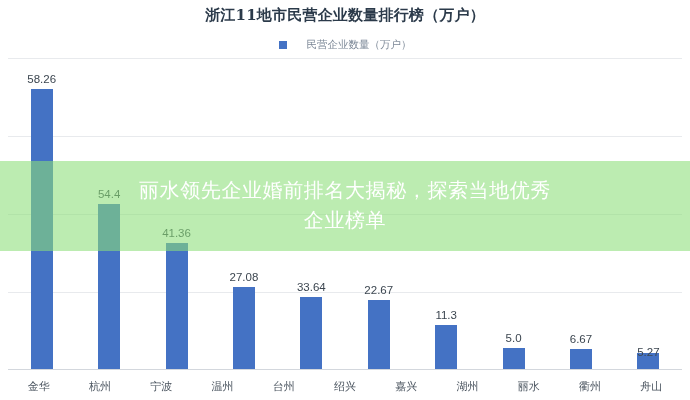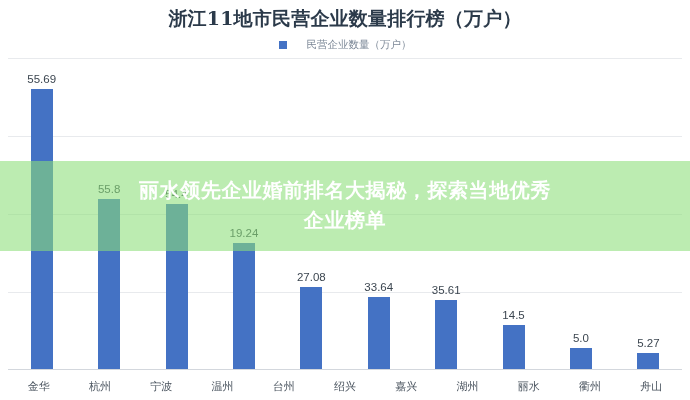--- a/index.html
+++ b/index.html
@@ -23,21 +23,21 @@
     background: #ffffff;
   }
 
   
   .chart-title {
     position: absolute;
     top: 6px;
     left: 0;
     width: 690px;
     text-align: center;
-    font-size: 19px;
+    font-size: 15px;
     font-weight: bold;
     color: #2b3a4a;
     letter-spacing: .2px;
     font-family: "DejaVu Serif", "Liberation Serif", serif;
     white-space: nowrap;
   }
   .chart-legend {
     position: absolute;
     top: 38px;
     left: 0;
@@ -144,21 +144,21 @@
     background: rgba(140, 222, 120, 0.58);
     display: flex;
     flex-direction: column;
     align-items: center;
     justify-content: center;
     gap: 2px;
   }
   .overlay-line {
     color: #ffffff;
     font-size: 20px;
-    font-weight: bold;
+    font-weight: normal;
     letter-spacing: .6px;
     text-align: center;
     line-height: 1.38;
     font-family: "DejaVu Sans", "Liberation Sans", sans-serif;
     white-space: nowrap;
   }
 </style>
 </head>
 <body>
 
@@ -173,57 +173,57 @@
 
   <div class="plot">
     <div class="gridline" style="top:0px;"></div>
     <div class="gridline" style="top:78px;"></div>
     <div class="gridline" style="top:156px;"></div>
     <div class="gridline" style="top:234px;"></div>
     <div class="axis-line"></div>
 
     <div class="bars" id="bars-container">
         <div class="bar-slot">
-          <div class="bar-value" style="bottom: 284px;">55.69</div>
+          <div class="bar-value" style="bottom: 284px;">58.26</div>
           <div class="bar-rect" style="height: 280px; background: rgb(68, 114, 196);"></div>
-        </div>
-        <div class="bar-slot">
-          <div class="bar-value" style="bottom: 174px;">55.8</div>
-          <div class="bar-rect" style="height: 170px; background: rgb(68, 114, 196);"></div>
         </div>
         <div class="bar-slot">
           <div class="bar-value" style="bottom: 169px;">54.4</div>
           <div class="bar-rect" style="height: 165px; background: rgb(68, 114, 196);"></div>
         </div>
         <div class="bar-slot">
-          <div class="bar-value" style="bottom: 130px;">19.24</div>
+          <div class="bar-value" style="bottom: 130px;">41.36</div>
           <div class="bar-rect" style="height: 126px; background: rgb(68, 114, 196);"></div>
         </div>
         <div class="bar-slot">
           <div class="bar-value" style="bottom: 86px; margin-top: 28px;">27.08</div>
           <div class="bar-rect" style="height: 82px; background: rgb(68, 114, 196);"></div>
         </div>
         <div class="bar-slot">
           <div class="bar-value" style="bottom: 76px;">33.64</div>
           <div class="bar-rect" style="height: 72px; background: rgb(68, 114, 196);"></div>
         </div>
         <div class="bar-slot">
-          <div class="bar-value" style="bottom: 73px;">35.61</div>
+          <div class="bar-value" style="bottom: 73px;">22.67</div>
           <div class="bar-rect" style="height: 69px; background: rgb(68, 114, 196);"></div>
         </div>
         <div class="bar-slot">
-          <div class="bar-value" style="bottom: 48px;">14.5</div>
+          <div class="bar-value" style="bottom: 48px;">11.3</div>
           <div class="bar-rect" style="height: 44px; background: rgb(68, 114, 196);"></div>
         </div>
         <div class="bar-slot">
           <div class="bar-value" style="bottom: 25px;">5.0</div>
           <div class="bar-rect" style="height: 21px; background: rgb(68, 114, 196);"></div>
         </div>
         <div class="bar-slot">
-          <div class="bar-value" style="bottom: 20px;">5.27</div>
+          <div class="bar-value" style="bottom: 24px;">6.67</div>
+          <div class="bar-rect" style="height: 20px; background: rgb(68, 114, 196);"></div>
+        </div>
+        <div class="bar-slot">
+          <div class="bar-value" style="bottom: 11px;">5.27</div>
           <div class="bar-rect" style="height: 16px; background: rgb(68, 114, 196);"></div>
         </div>
       </div>
   </div>
 
   <div class="xaxis" id="xaxis-container">
       <div class="xtick">金华</div>
       <div class="xtick">杭州</div>
       <div class="xtick">宁波</div>
       <div class="xtick">温州</div>

